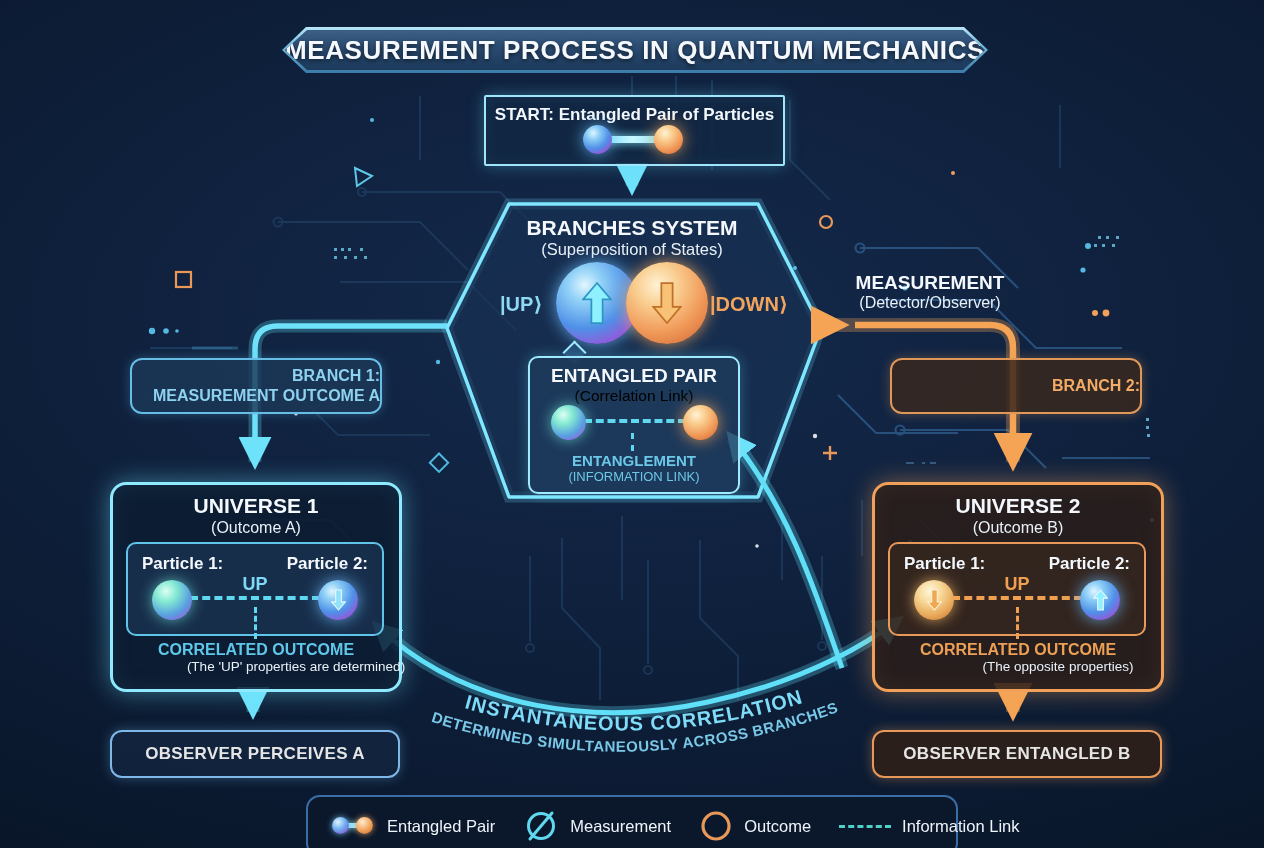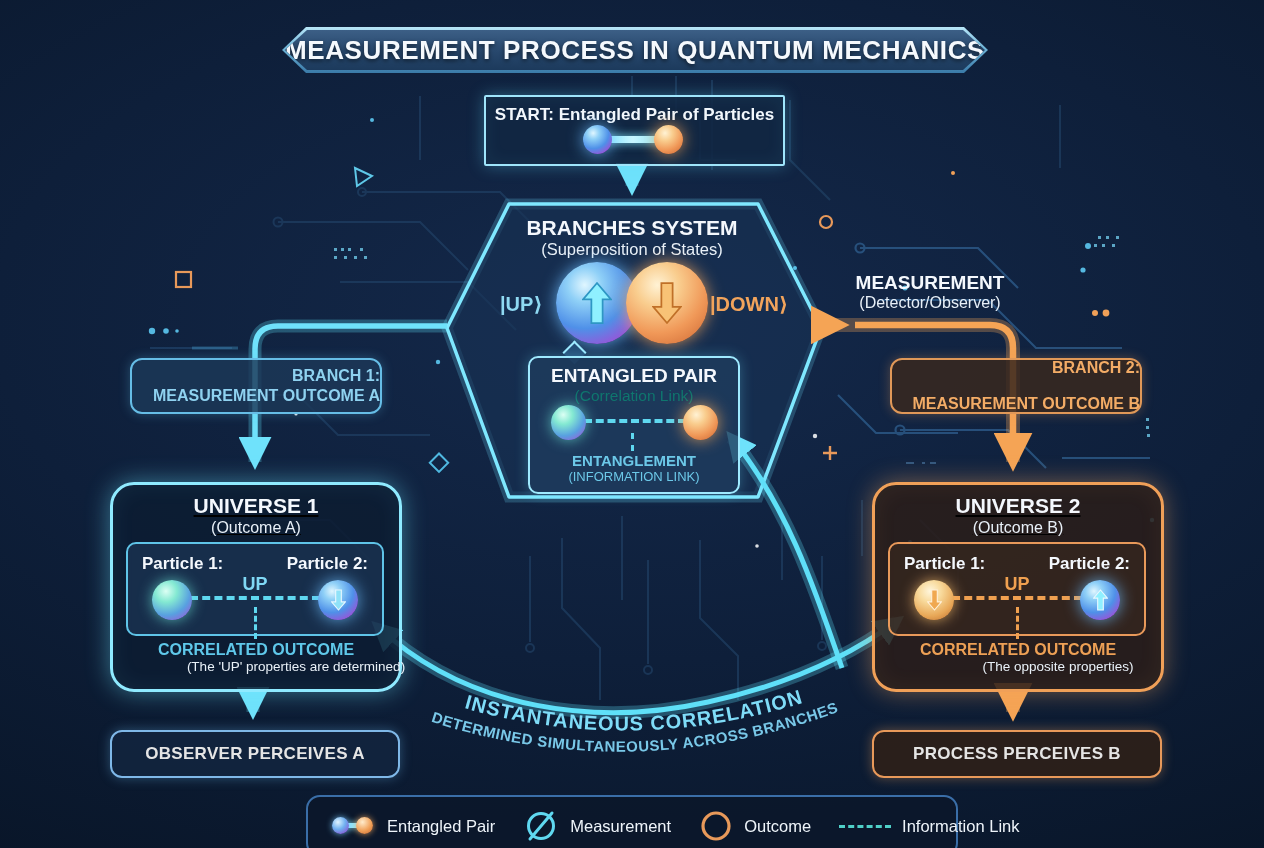--- a/index.html
+++ b/index.html
@@ -33,21 +33,21 @@
 
   .branch-box{width:248px;height:52px;display:flex;flex-direction:column;justify-content:center;border-radius:12px;}
   .branch1{left:130px;top:358px;border:2px solid #66bde6;background:rgba(28,56,88,.82);
     box-shadow:0 0 12px rgba(95,196,240,.3);}
   .branch2{left:890px;top:358px;border:2px solid #e09858;background:rgba(56,40,30,.85);
     box-shadow:0 0 12px rgba(236,156,84,.32);gap:16px;}
   .branch-box div{font-size:16px;font-weight:700;line-height:20px;text-align:right;}
   .branch1 div{color:#8fd2f0;}
   .branch2 div{color:#f3ac66;}
 
-  .universe{width:286px;height:204px;border-radius:24px;text-decoration:underline;}
+  .universe{width:286px;height:204px;border-radius:16px;}
   .u1{left:110px;top:482px;border:3px solid #8feaff;background:rgba(12,28,50,.88);
     box-shadow:0 0 24px rgba(110,230,255,.45), inset 0 0 24px rgba(110,230,255,.07);}
   .u2{left:872px;top:482px;border:3px solid #f0a058;background:rgba(42,30,26,.88);
     box-shadow:0 0 24px rgba(244,164,88,.45), inset 0 0 24px rgba(244,164,88,.07);}
   .u-title{margin-top:9px;font-size:21px;font-weight:800;color:#f4f8fd;text-align:center;}
   .u-sub{font-size:16px;color:#e8f0f8;text-align:center;margin-top:1px;}
   .panel{position:absolute;left:13px;top:57px;width:254px;height:90px;border-radius:10px;}
   .u1 .panel{border:2px solid #5fc4e8;background:rgba(34,62,96,.55);}
   .u2 .panel{border:2px solid #e8995a;background:rgba(64,44,32,.5);}
   .p-label{position:absolute;top:10px;font-size:17px;font-weight:700;color:#f4f8fd;white-space:nowrap;}
@@ -69,21 +69,21 @@
   .qs-sub{left:472px;top:240px;width:320px;font-size:16.5px;color:#e8f0f8;}
   .ket{font-size:20px;font-weight:800;white-space:nowrap;}
   .ket-up{left:500px;top:292px;color:#8fd9f2;}
   .ket-down{left:710px;top:292px;color:#f2a45c;}
 
   .ent-box{left:528px;top:356px;width:208px;height:134px;border:2.5px solid #9feaff;border-radius:10px;
     background:rgba(30,60,94,.8);box-shadow:0 0 14px rgba(110,224,255,.3);}
   .ent-notch{left:566px;top:344px;width:15px;height:15px;background:#234a74;
     border-left:2.5px solid #9feaff;border-top:2.5px solid #9feaff;transform:rotate(45deg);}
   .ent-title{margin-top:7px;font-size:19px;font-weight:800;color:#f4f8fd;text-align:center;}
-  .ent-sub{font-size:15.5px;color:#0f766e;text-align:center;}
+  .ent-sub{font-size:15.5px;color:#000000;text-align:center;}
   .ent-link1{position:absolute;top:94px;width:100%;text-align:center;font-size:15px;font-weight:800;color:#6cc8e8;}
   .ent-link2{position:absolute;top:111px;width:100%;text-align:center;font-size:13px;color:#6cc8e8;}
 
   .meas-label{left:835px;top:272px;width:190px;}
   .meas-t{font-size:19px;font-weight:800;color:#f4f8fd;}
   .meas-s{font-size:16px;color:#e8f0f8;}
 
   
   .sphere{position:absolute;border-radius:50%;display:flex;align-items:center;justify-content:center;}
   .sph-blue{background:radial-gradient(circle at 35% 28%,#e0f6ff 0%,#8fd0f7 22%,#4f90e8 55%,#9a52d8 82%,#6a30b0 100%);
@@ -319,21 +319,20 @@
   <div class="meas-t">MEASUREMENT</div>
   <div class="meas-s">(Detector/Observer)</div>
 </div>
 
 <div class="abs branch-box branch1">
   <div>BRANCH 1:</div>
   <div>MEASUREMENT OUTCOME A</div>
 </div>
 <div class="abs branch-box branch2">
   <div>BRANCH 2:</div>
-  <div>MEASUREMENT OUTCOME B</div>
 </div>
 
 <div class="abs universe u1">
   <div class="u-title">UNIVERSE 1</div>
   <div class="u-sub">(Outcome A)</div>
   <div class="panel">
     <div class="p-label" style="left:14px;">Particle 1:</div>
     <div class="p-label" style="right:14px;">Particle 2:</div>
     <div class="state-up">UP</div>
     <div class="dash-h" style="left:62px;top:52px;width:130px;"></div>
@@ -370,21 +369,21 @@
   </div>
   <div class="dash-v or" style="left:141px;top:122px;height:32px;"></div>
   <div class="outcome-t">CORRELATED OUTCOME</div>
   <div class="outcome-n">(The opposite properties)</div>
 </div>
 
 <div class="abs observer obs-a">
   <span>OBSERVER PERCEIVES A</span>
 </div>
 <div class="abs observer obs-b">
-  <span>PROCESS PERCEIVES B</span>
+  <span>OBSERVER ENTANGLED B</span>
 </div>
 
 <div class="abs legend">
   <div class="legend-item">
     <span class="li-ent">
       <span class="bar"></span>
         <span class="b1"></span>
         <span class="b2"></span>
     </span>
     <span class="lab">Entangled Pair</span>

